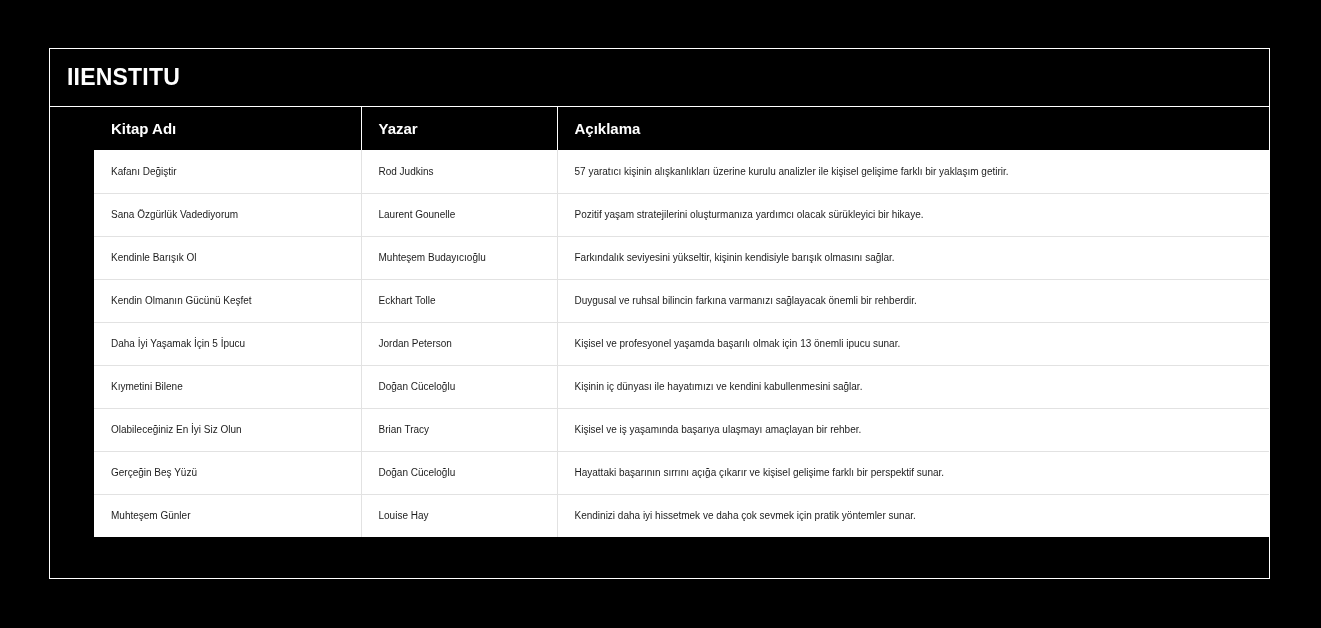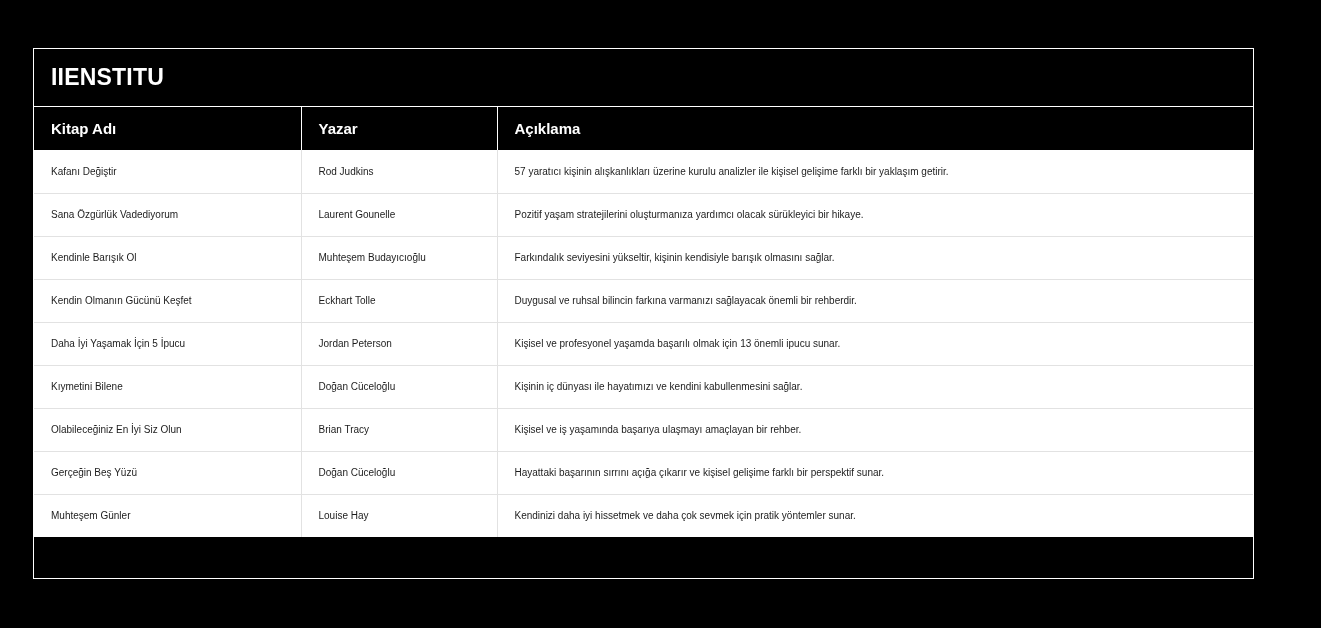--- a/index.html
+++ b/index.html
@@ -15,21 +15,21 @@
     -webkit-font-smoothing: antialiased;
   }
   .stage {
     position: relative;
     width: 1321px;
     height: 628px;
     background: #000000;
   }
   .card {
     position: absolute;
-    left: 33px;
+    left: 49px;
     top: 48px;
     width: 1221px;
     height: 531px;
     box-sizing: border-box;
     border: 1px solid #ffffff;
     background: #000000;
     overflow: hidden;
   }
   .brandbar {
     height: 58px;
@@ -45,20 +45,21 @@
     font-size: 23px;
     font-weight: bold;
     letter-spacing: 0.2px;
     line-height: 1;
   }
   table.books {
     width: 100%;
     border-collapse: collapse;
     table-layout: fixed;
     background: #ffffff;
+    margin-left: 44px;
   }
   table.books colgroup col.c-title { width: 267px; }
   table.books colgroup col.c-author { width: 196px; }
   table.books colgroup col.c-desc { width: auto; }
 
   table.books thead th {
     background: #000000;
     color: #ffffff;
     font-size: 15px;
     font-weight: bold;

